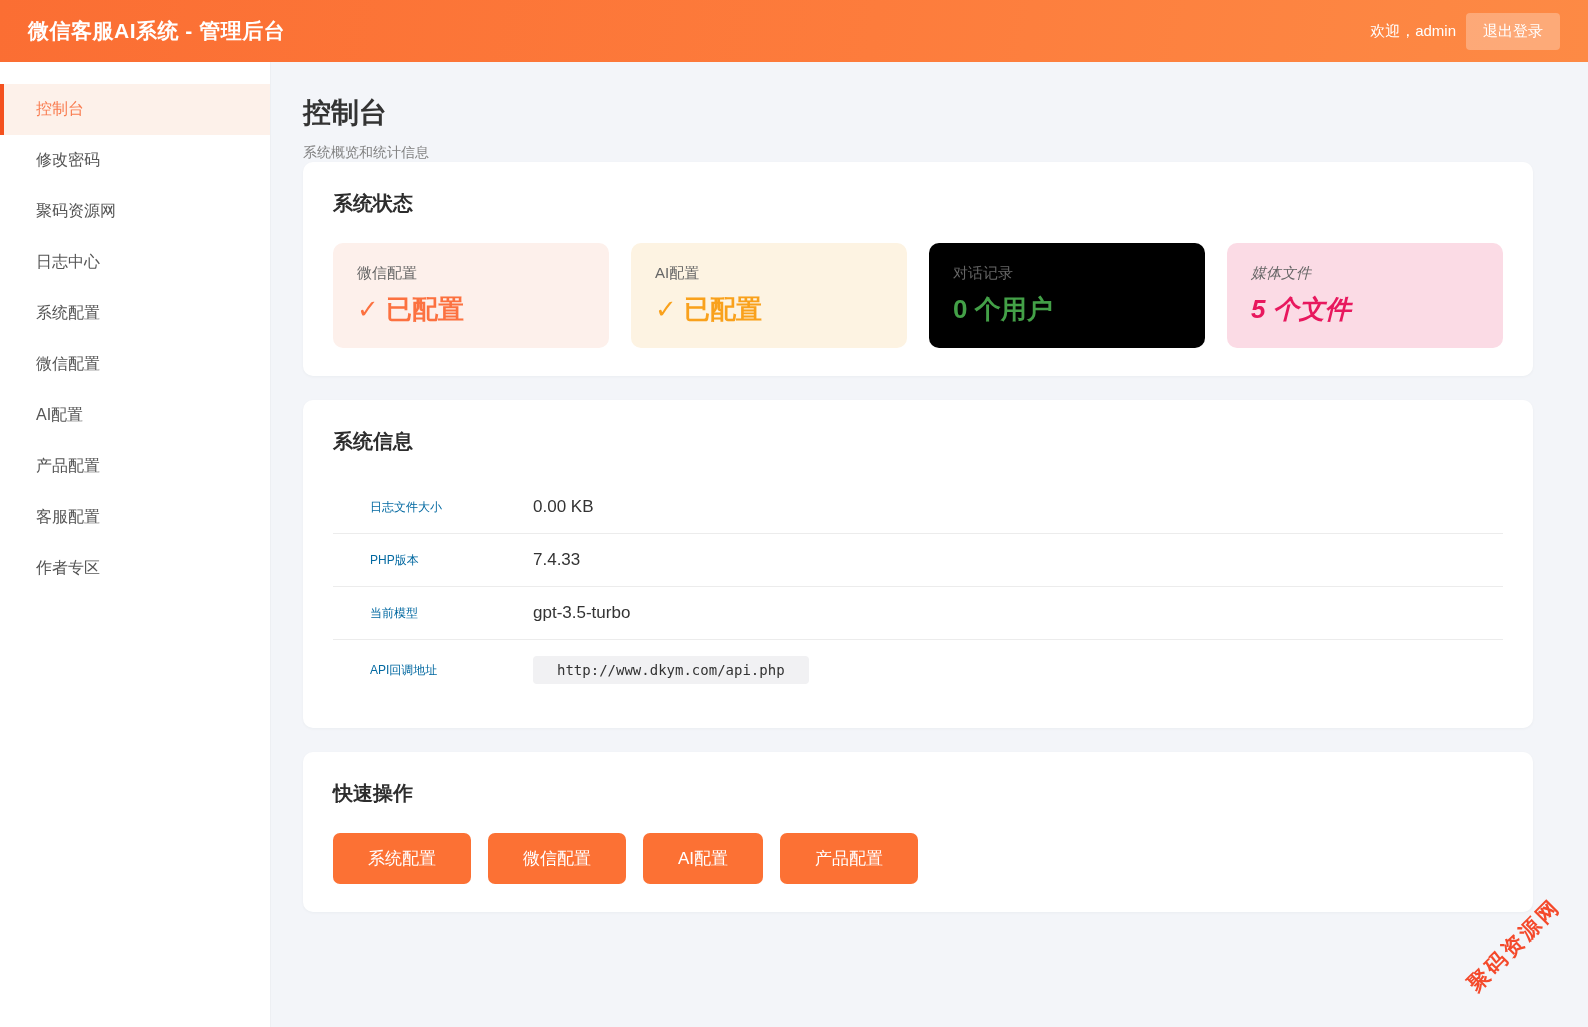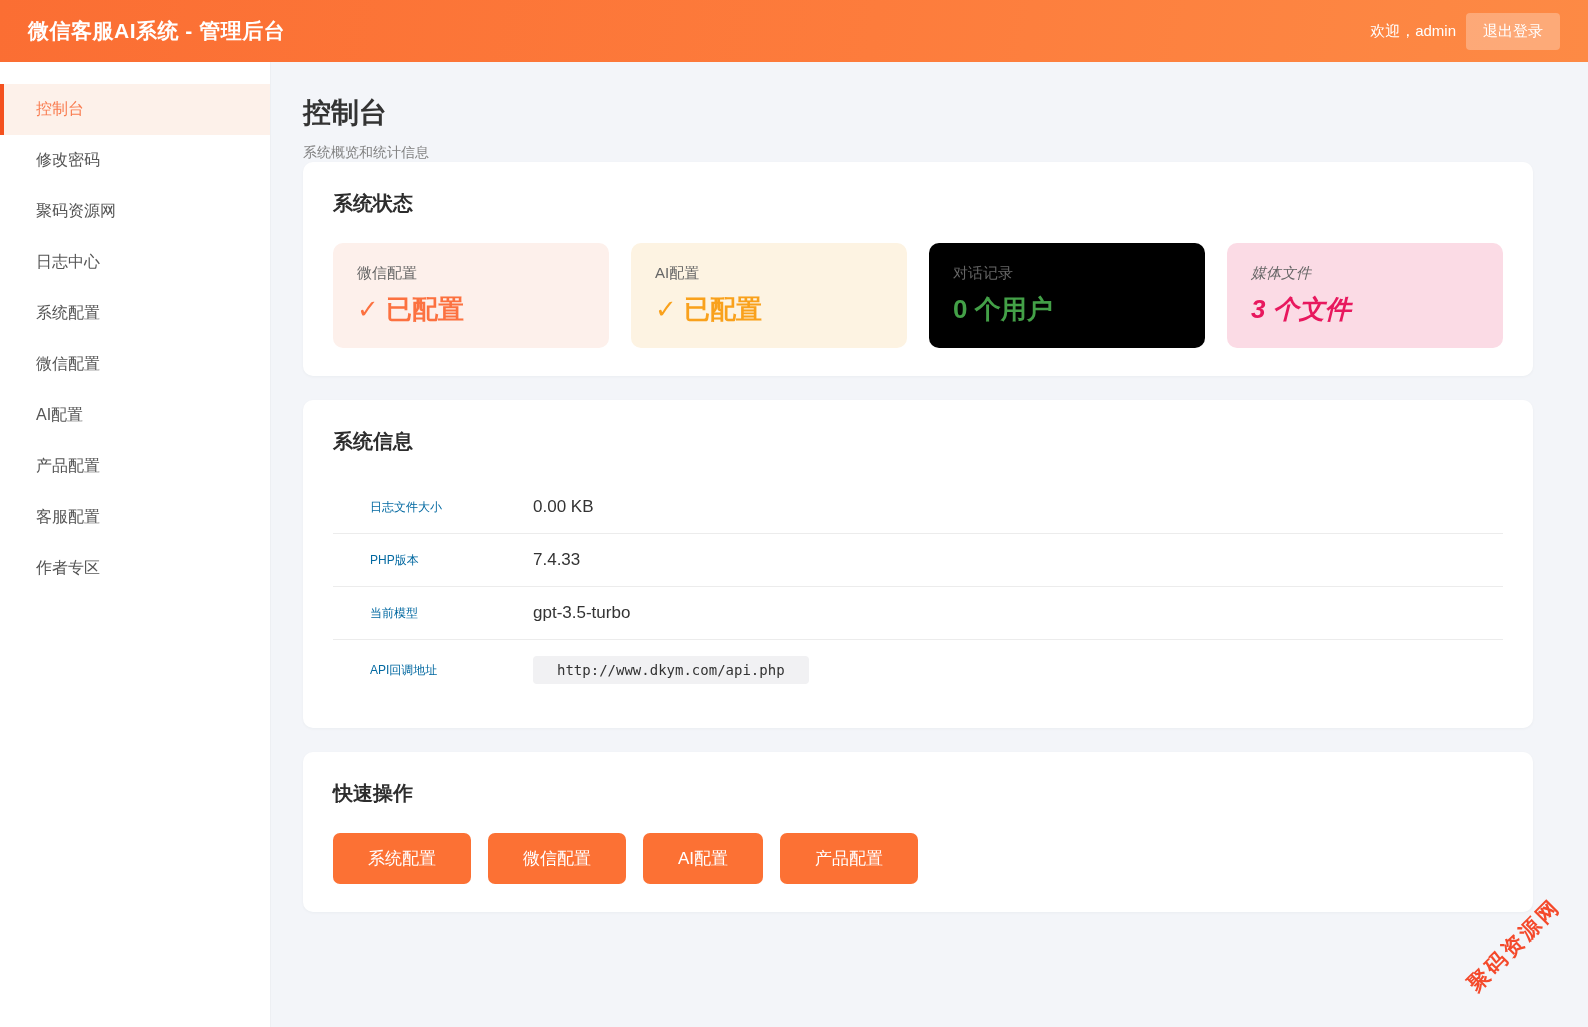--- a/index.html
+++ b/index.html
@@ -145,21 +145,21 @@
           <div class="status-box" style="background: rgb(253, 243, 226);">
             <div class="status-label">AI配置</div>
             <div class="status-value" style="color: rgb(249, 161, 28);">✓ 已配置</div>
           </div>
           <div class="status-box" style="background: #000000;">
             <div class="status-label">对话记录</div>
             <div class="status-value" style="color: rgb(67, 160, 71);">0 个用户</div>
           </div>
           <div class="status-box" style="background: rgb(251, 219, 229); font-style: italic;">
             <div class="status-label">媒体文件</div>
-            <div class="status-value" style="color: rgb(232, 24, 94);">3 个文件</div>
+            <div class="status-value" style="color: rgb(232, 24, 94);">5 个文件</div>
           </div>
         </div>
     </section>
 
     <section class="card">
       <h2 class="card-heading">系统信息</h2>
       <div id="info-table">
           <div class="info-row">
             <div class="info-label">日志文件大小</div>
             <div class="info-value">0.00 KB</div>

